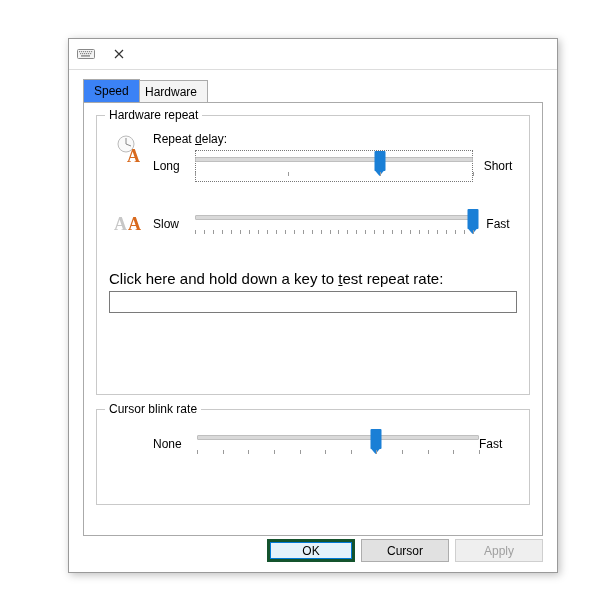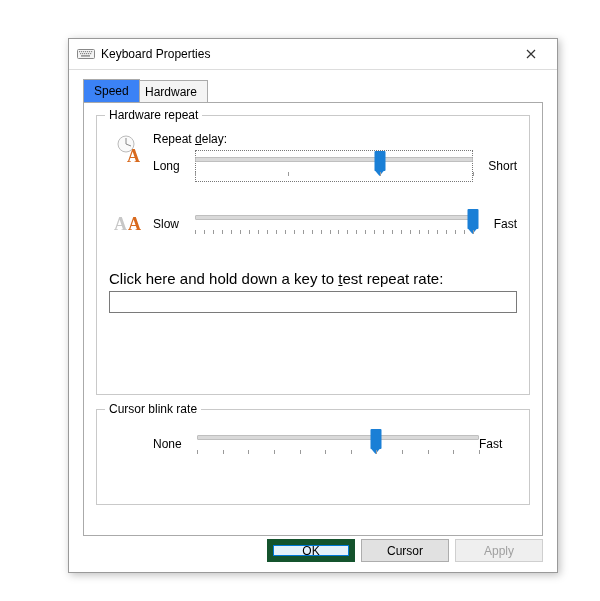--- a/index.html
+++ b/index.html
@@ -20,40 +20,40 @@
   
   .group{border:1px solid #c9c9c9;position:relative;padding:14px 12px 12px 12px;margin-bottom:14px}
   .group .legend{position:absolute;top:-8px;left:8px;background:#fff;padding:0 4px;font-size:12px}
   .row{display:flex;align-items:flex-start}
   .iconcol{width:44px;display:flex;justify-content:center;padding-top:2px}
   .ctlcol{flex:1}
   .lbl{font-size:12px;margin-bottom:4px}
   .lbl .ul{text-decoration:underline}
   .sliderrow{display:flex;align-items:center}
   .sliderrow .end{font-size:12px;width:38px}
-  .sliderrow .end.right{text-align:right;padding-left:6px}
+  .sliderrow .end.right{text-align:center;padding-left:6px}
   .sliderrow .end.left{text-align:left;padding-right:4px}
   .track{position:relative;height:32px;flex:1}
   .track.focus{outline:1px dotted #777;outline-offset:-1px}
   .bar{position:absolute;left:0;right:0;top:7px;height:3px;background:#d9d9d9;border:1px solid #bfbfbf;border-radius:1px}
   .thumb{position:absolute;top:1px;width:11px;height:20px;background:#1a7fd6;border-radius:1px;transform:translateX(-50%)}
   .thumb::after{content:"";position:absolute;bottom:-5px;left:0;width:0;height:0;border-left:5.5px solid transparent;border-right:5.5px solid transparent;border-top:6px solid #1a7fd6}
   .ticks{position:absolute;left:0;right:0;top:22px;height:6px}
   .ticks span{position:absolute;top:0;width:1px;height:4px;background:#9a9a9a}
   .testlbl{font-size:15px;margin:12px 0 4px 0}
   .testlbl .ul{text-decoration:underline}
   .testbox{border:1px solid #7a7a7a;height:22px;width:100%;box-sizing:border-box;padding:2px 4px;font-size:12px;background:#fff}
   
   .icon-clockA svg, .icon-AA svg{display:block}
   
   .cbrow{display:flex;align-items:center;padding:4px 0 4px 44px}
   
   .btnbar{position:absolute;right:14px;bottom:10px;display:flex;gap:6px}
   .btn{width:88px;height:23px;border:1px solid #adadad;background:#e1e1e1;font-size:12px;display:flex;align-items:center;justify-content:center;font-family:inherit}
-  .btn.default{border:6px solid #14532d;background:#e5f1fb;box-shadow:inset 0 0 0 1px #0078d7}
+  .btn.default{border:3px solid #14532d;background:#e5f1fb;box-shadow:inset 0 0 0 1px #0078d7}
   .btn.disabled{color:#a0a0a0;background:#efefef;border-color:#cfcfcf}
 </style>
 </head>
 <body>
 <div class="canvas">
 
 <div class="dialog">
   <div class="titlebar">
     <span class="kbicon">
       <svg viewBox="0 0 18 12">
@@ -69,21 +69,20 @@
               <rect x="3" y="5" width="1.2" height="1.2"></rect>
               <rect x="5" y="5" width="1.2" height="1.2"></rect>
               <rect x="7" y="5" width="1.2" height="1.2"></rect>
               <rect x="9" y="5" width="1.2" height="1.2"></rect>
               <rect x="11" y="5" width="1.2" height="1.2"></rect>
               <rect x="13" y="5" width="1.2" height="1.2"></rect>
               <rect x="4" y="7.2" width="9" height="1.4"></rect>
             </g>
           </svg>
     </span>
-    <span class="title">Keyboard Properties</span>
     <div class="close">
       <svg viewBox="0 0 10 10">
             <path d="M1 1 L9 9 M9 1 L1 9" stroke="#333" stroke-width="1.2"></path>
           </svg>
     </div>
   </div>
 
   <div class="body">
     <div class="tabs">
       <div class="tab active" style="left:0">

